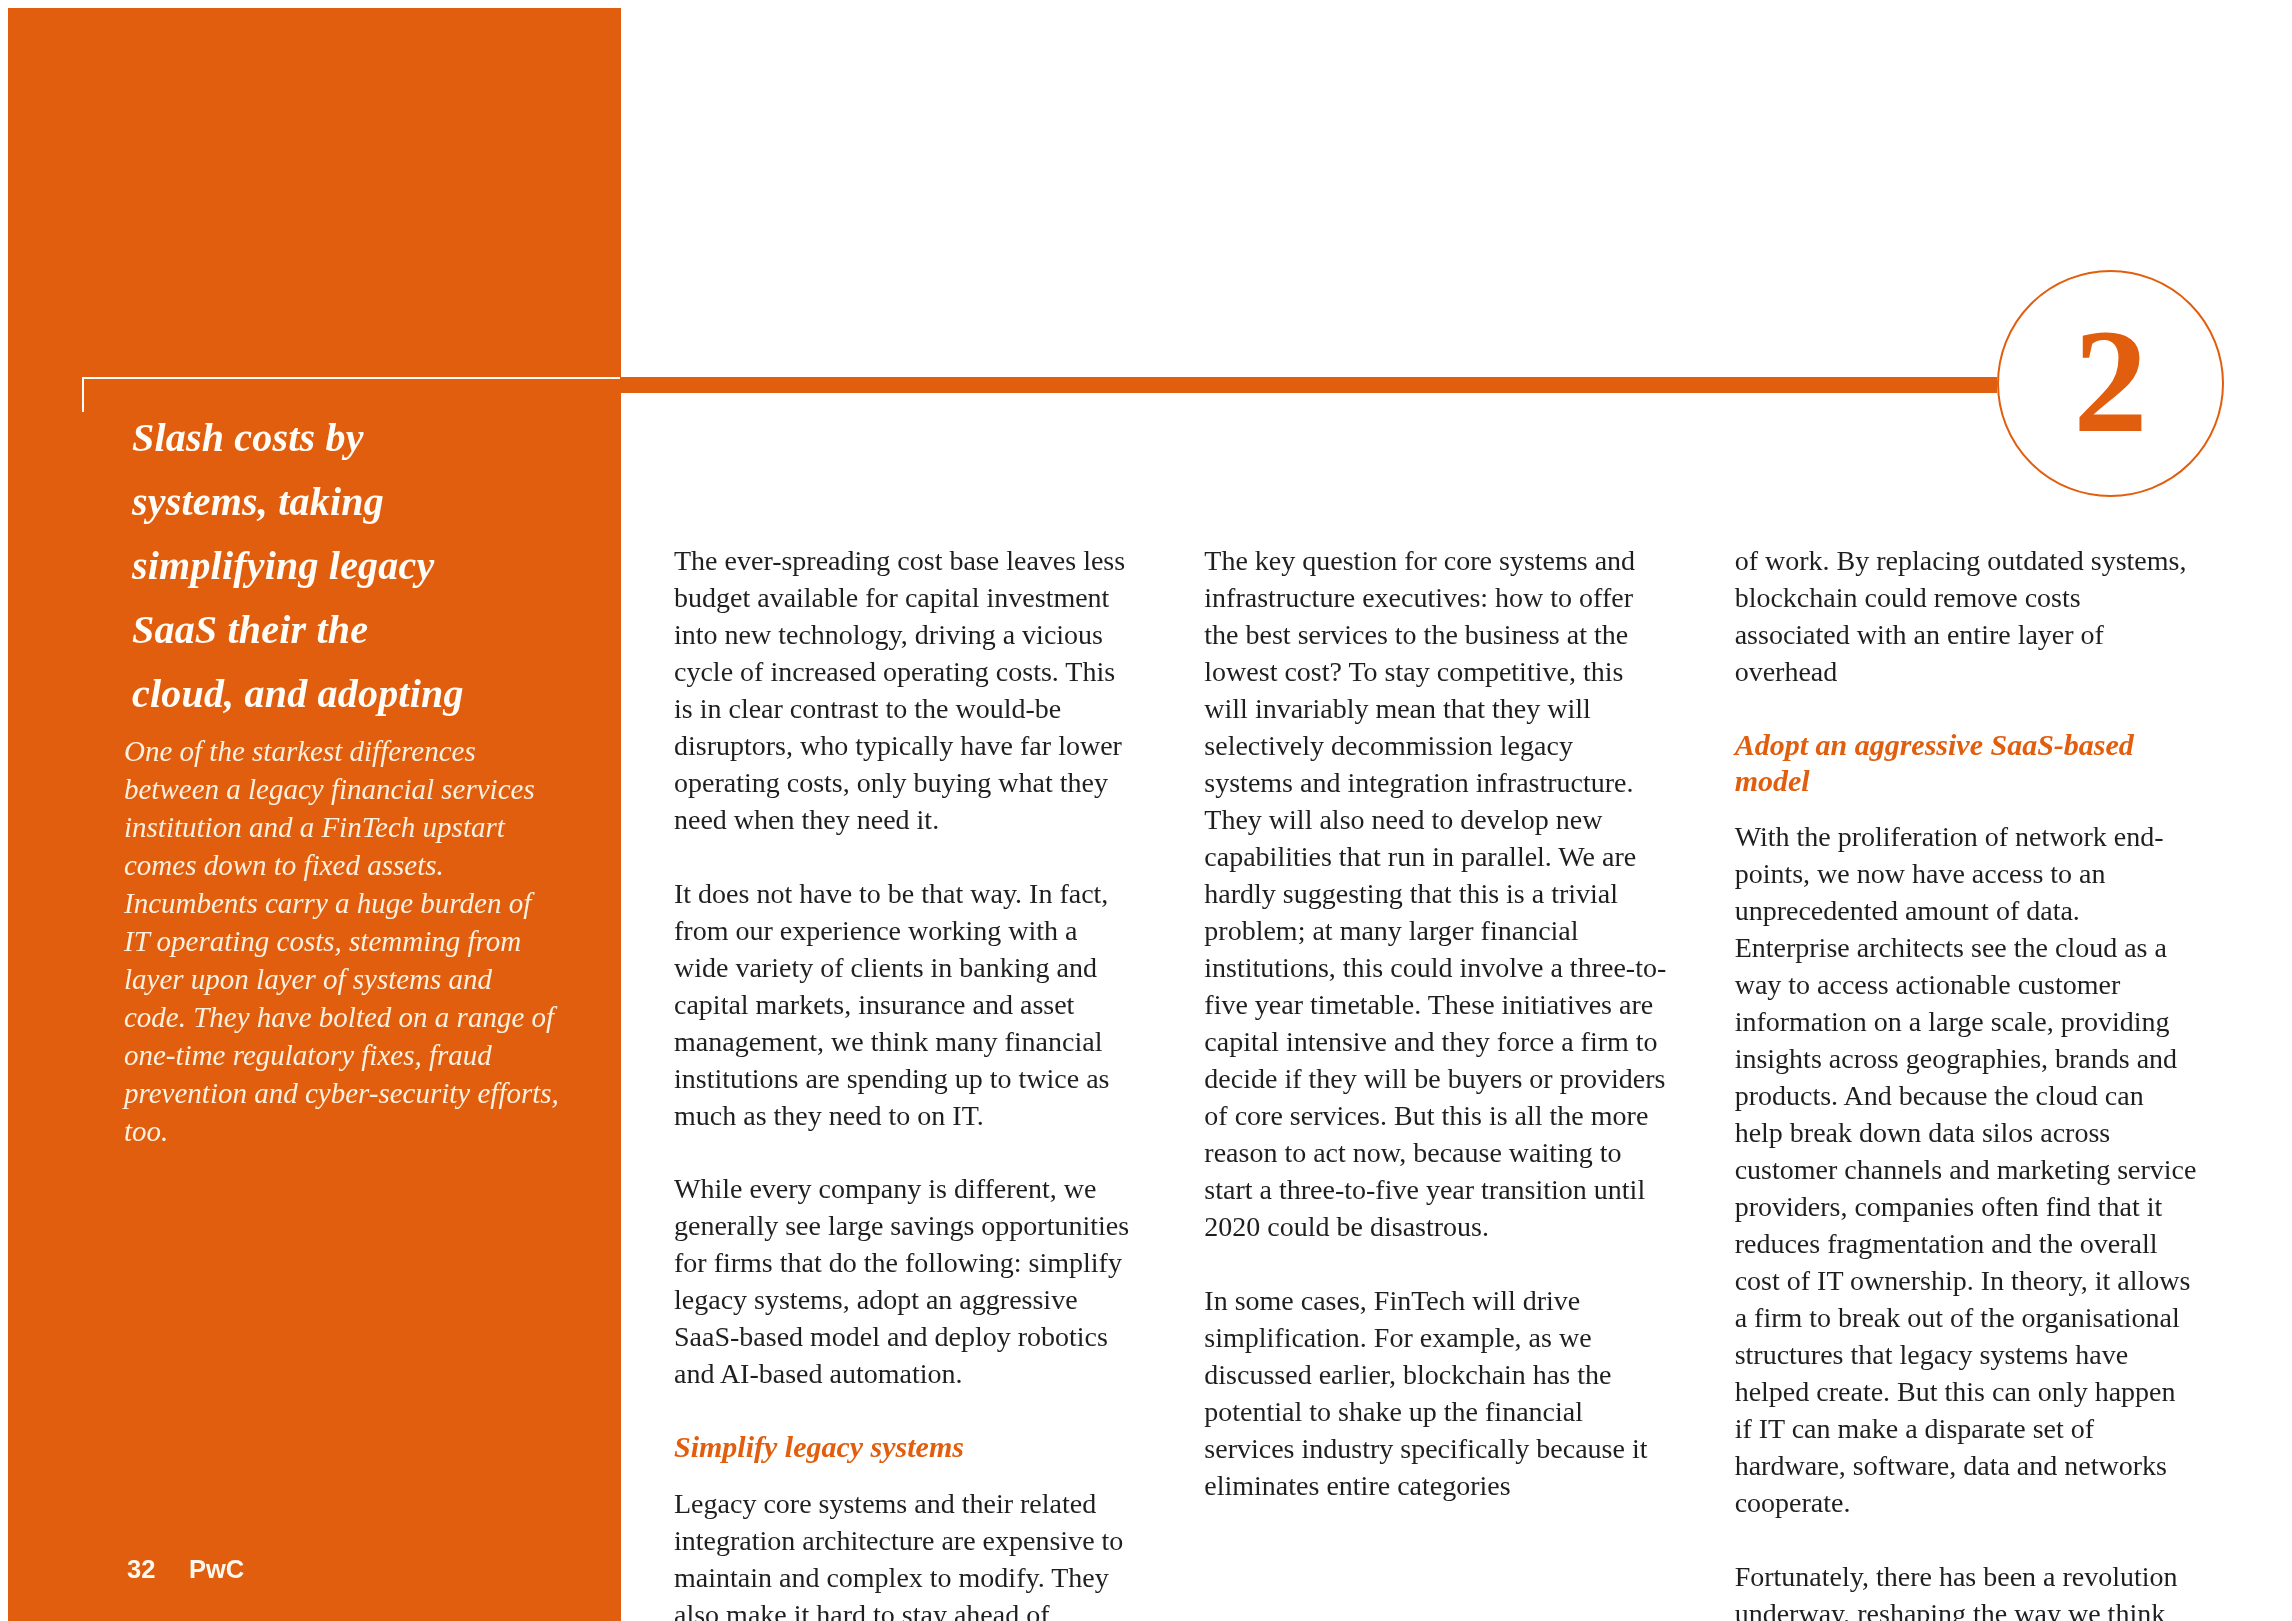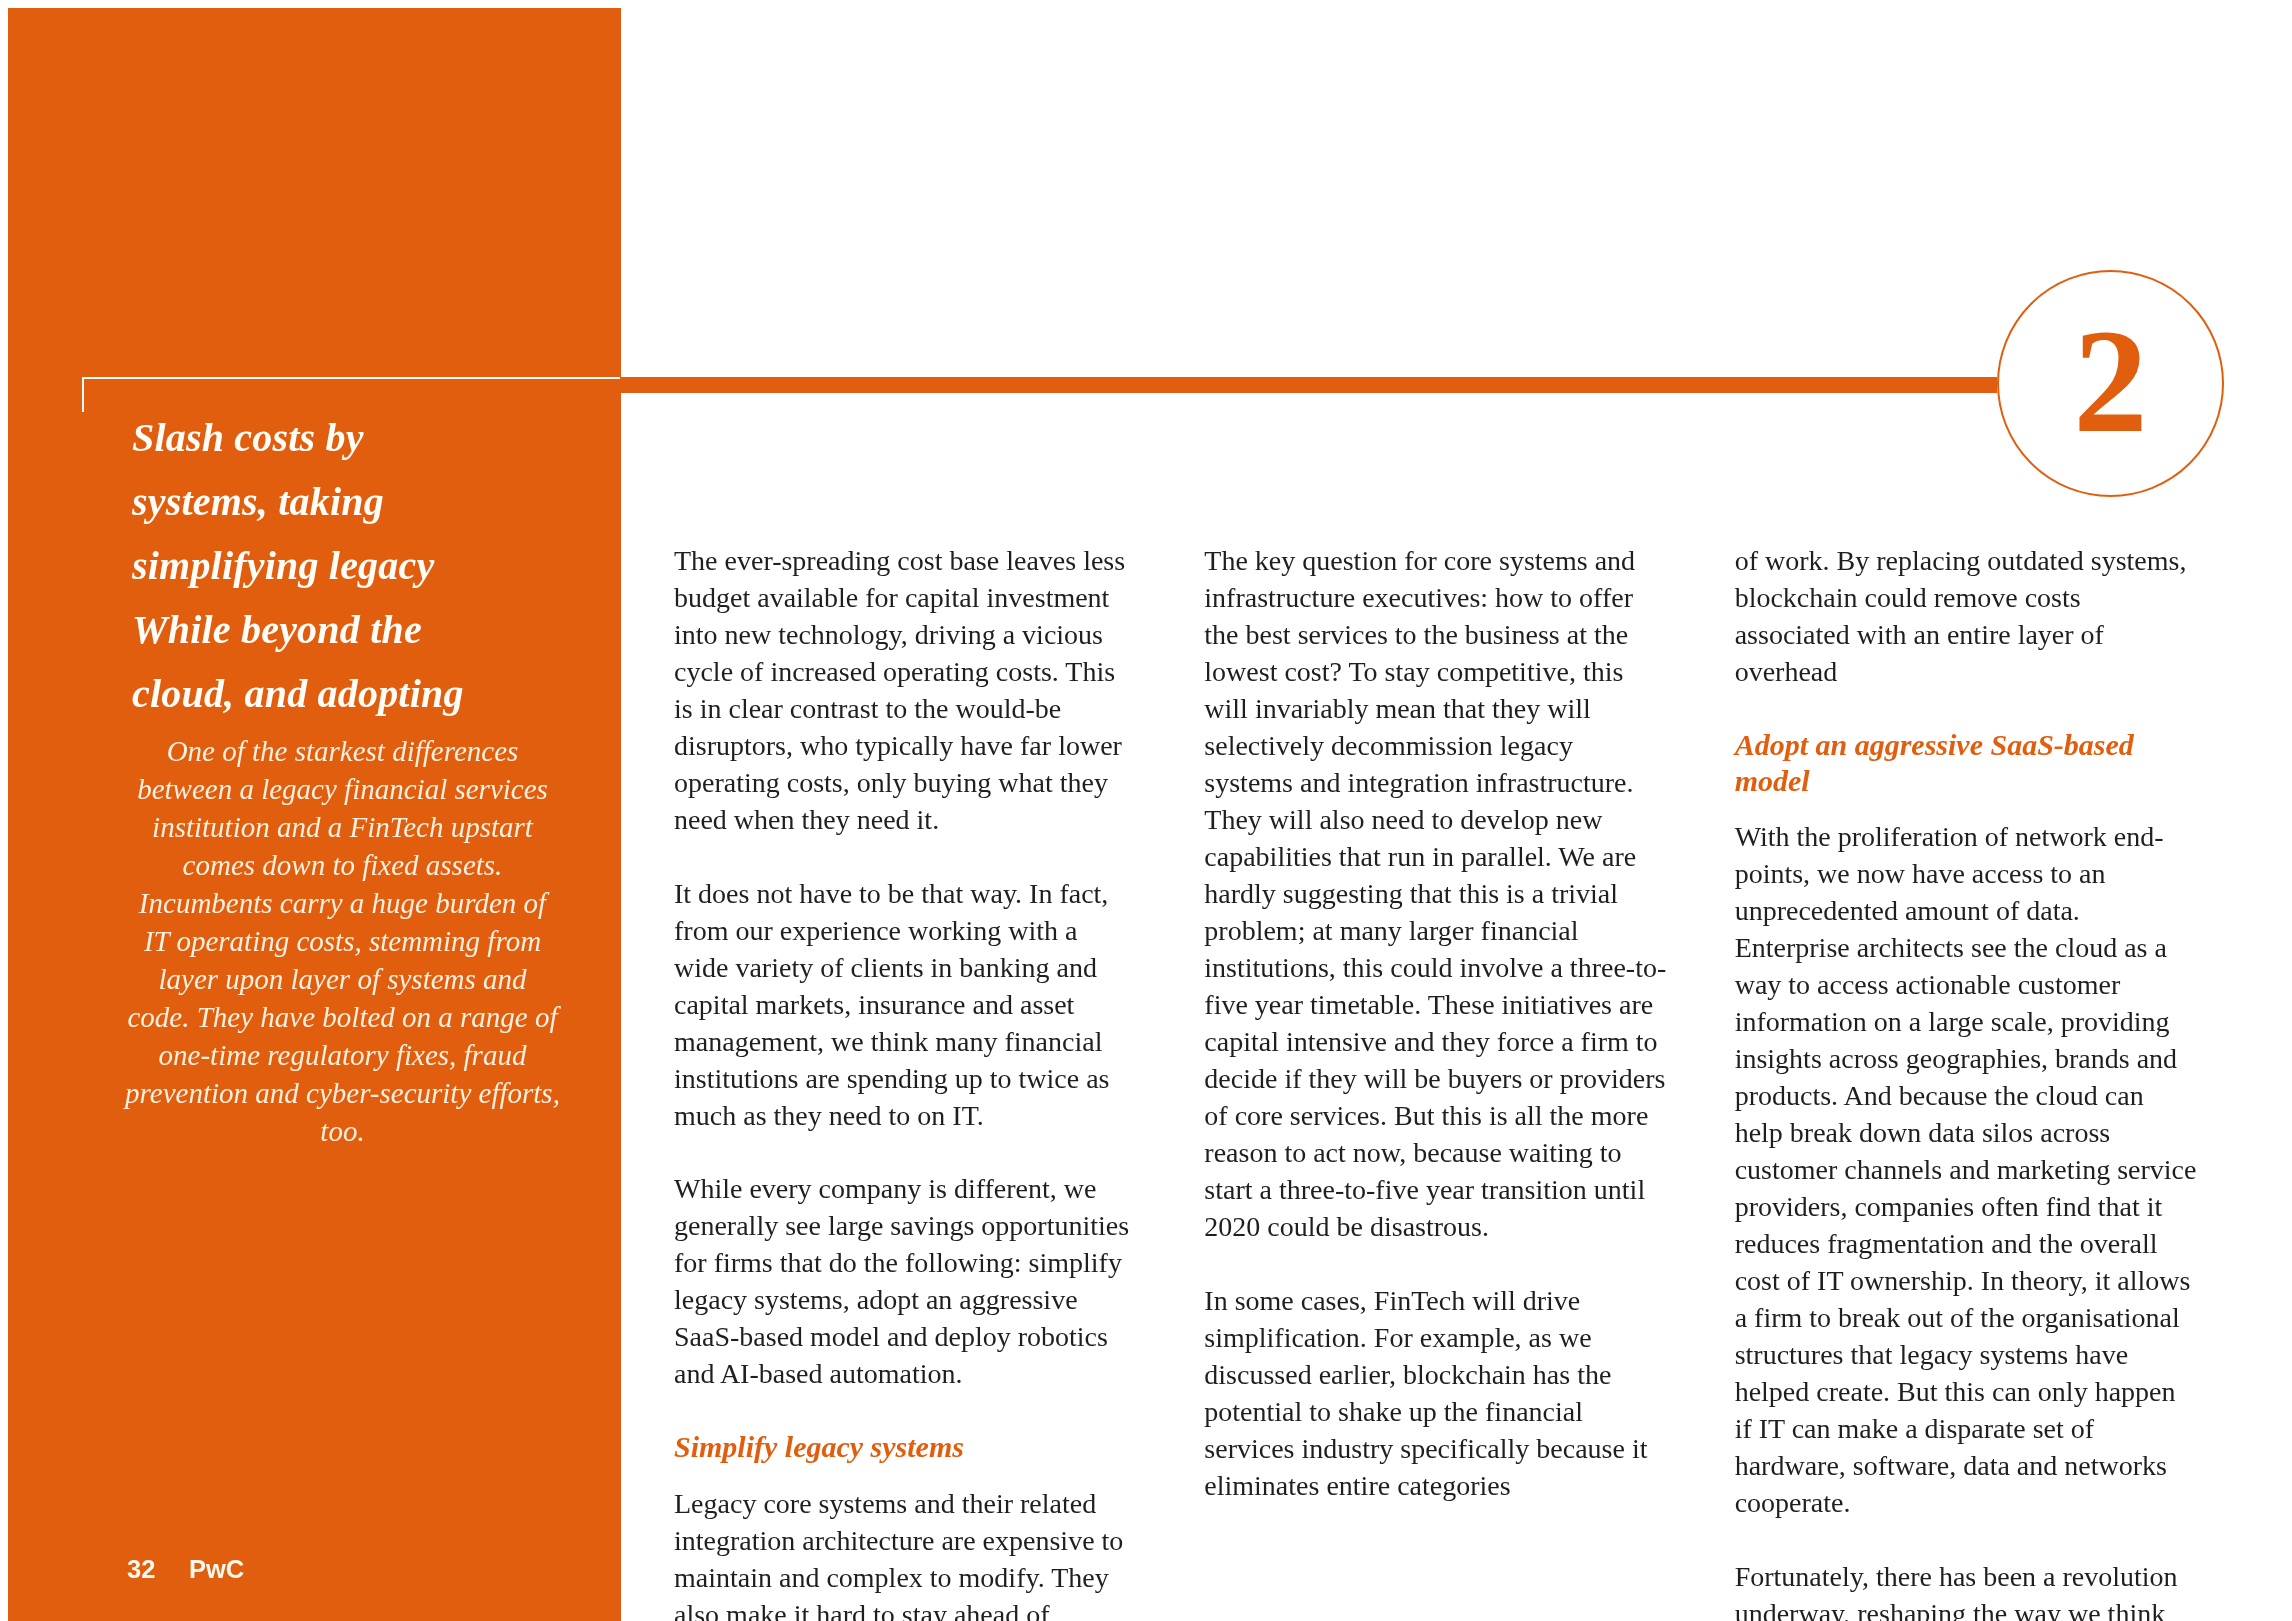--- a/index.html
+++ b/index.html
@@ -28,21 +28,21 @@
   }
   .sidebar-title{
     position:absolute;left:108px;top:390px;width:470px;
     color:var(--sidebar-title-color);
     font-size:40px;line-height:48px;font-weight:bold;font-style:italic;
     letter-spacing:0.2px;
   }
   .sidebar-intro{
     position:absolute;left:108px;top:716px;width:453px;
     color:var(--sidebar-intro-color);
-    font-size:29px;line-height:38px;font-style:italic;text-align:center;
+    font-size:29px;line-height:38px;font-style:italic;
   }
   .sidebar-footer{
     position:absolute;left:103px;top:1531px;
     display:flex;gap:17.6px;align-items:flex-end;
     color:#FDF8EE;
     font-family:"Liberation Sans", sans-serif;
     font-size:25.5px;font-weight:700;
   }
   
   .rule-line{
@@ -75,21 +75,21 @@
 </style>
 </head>
 <body>
 
 <div class="sidebar">
   <div class="bracket"></div>
   <div class="sidebar-title">
     <div>Slash costs by</div>
     <div>systems, taking</div>
     <div>simplifying legacy</div>
-    <div>While beyond the</div>
+    <div>SaaS their the</div>
     <div>cloud, and adopting</div>
   </div>
   <div class="sidebar-intro">One of the starkest differences between a legacy financial services institution and a FinTech upstart comes down to fixed assets. Incumbents carry a huge burden of IT operating costs, stemming from layer upon layer of systems and code. They have bolted on a range of one-time regulatory fixes, fraud prevention and cyber-security efforts, too.</div>
   <div class="sidebar-footer">
     <span>32</span>
     <span>PwC</span>
   </div>
 </div>
 
 <div class="rule-line"></div>

